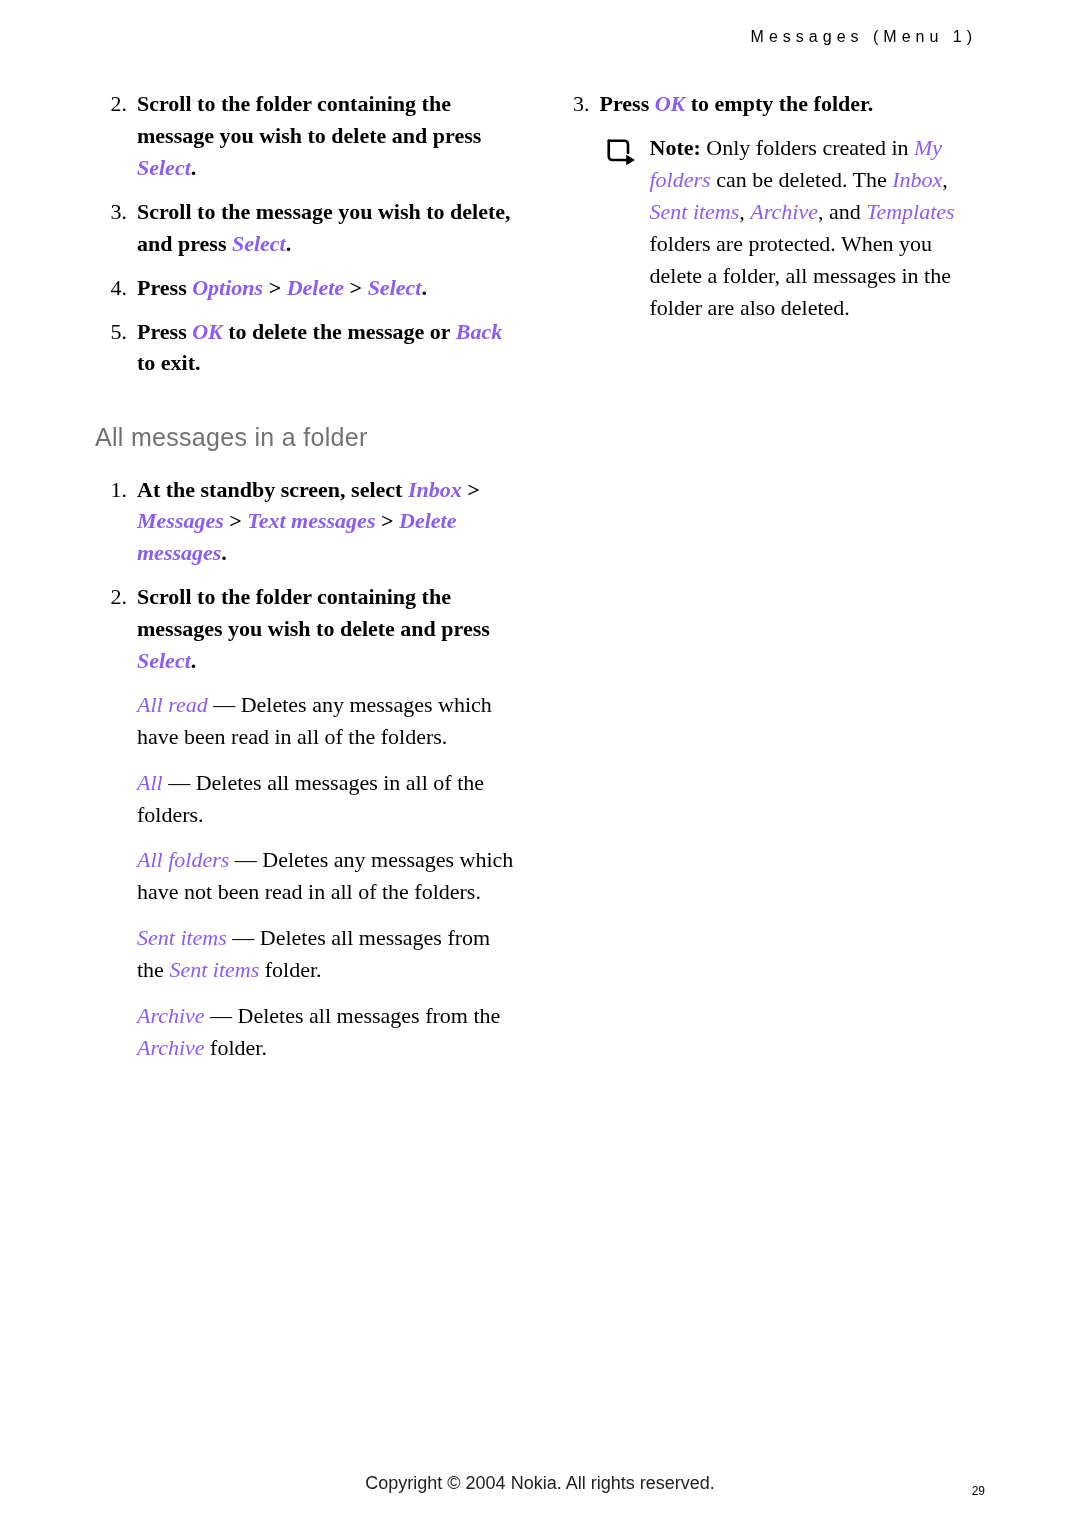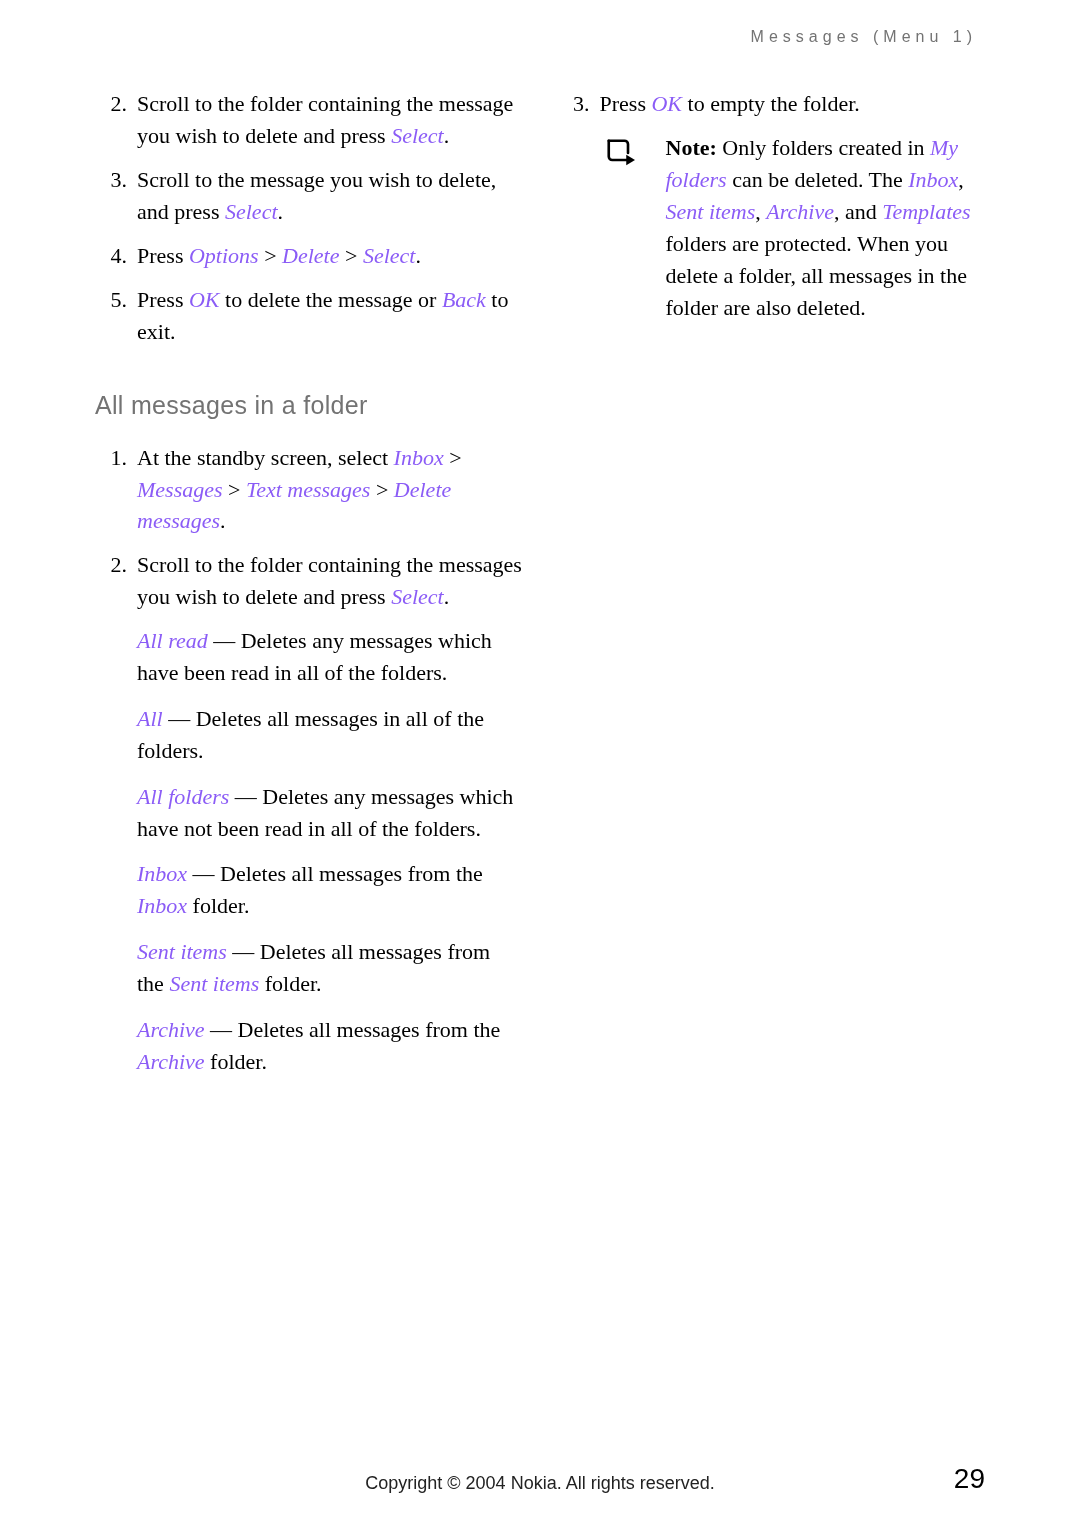--- a/index.html
+++ b/index.html
@@ -16,21 +16,21 @@
     height: 1530px;
     position: relative;
     box-sizing: border-box;
     padding: 25px 95px 0 95px;
   }
   .header {
     text-align: right;
     font-family: Verdana, Geneva, sans-serif;
     letter-spacing: 5px;
     font-size: 16px;
-    color: #737373;
+    color: #000000;
     margin-bottom: 40px;
     padding-right: 8px;
   }
   .columns {
     display: flex;
     gap: 35px;
   }
   .col {
     width: 50%;
   }
@@ -44,20 +44,21 @@
     margin-bottom: 12px;
   }
   li.num .n {
     width: 32px;
     flex-shrink: 0;
     text-align: right;
     padding-right: 10px;
   }
   li.num .t {
     flex: 1;
+    font-weight: bold;
   }
   .sub {
     margin-left: 42px;
     margin-bottom: 14px;
   }
   .gi { 
     color: #8b5cf6;
     font-style: italic;
   }
   h2.section {
@@ -65,21 +66,20 @@
     font-family: Verdana, Geneva, sans-serif;
     font-weight: normal;
     font-size: 25px;
     margin: 40px 0 18px 0;
     letter-spacing: 0.3px;
   }
   .note-row {
     display: flex;
     margin-top: 8px;
     margin-left: 42px;
-    gap: 16px;
   }
   .note-icon {
     width: 50px;
     flex-shrink: 0;
   }
   .note-text {
     flex: 1;
   }
   .note-icon svg {
     width: 42px;
@@ -93,21 +93,21 @@
     text-align: center;
     font-family: Verdana, Geneva, sans-serif;
     font-size: 18px;
     color: #222;
   }
   .pagenum {
     position: absolute;
     bottom: 30px;
     right: 95px;
     font-family: Verdana, Geneva, sans-serif;
-    font-size: 28px;
+    font-size: 12px;
     color: #000;
   }
   b { font-weight: bold; }
 </style>
 </head>
 <body>
 
 <div class="page">
   <div class="header">Messages (Menu 1)</div>
 
@@ -139,21 +139,20 @@
           </li>
           <li class="num">
             <div class="n">2.</div>
             <div class="t">Scroll to the folder containing the messages you wish to delete and press <span class="gi">Select</span>.</div>
           </li>
         </ol>
       <div id="left-subs">
           <div class="sub"><span class="gi">All read</span> — Deletes any messages which have been read in all of the folders.</div>
           <div class="sub"><span class="gi">All</span> — Deletes all messages in all of the folders.</div>
           <div class="sub"><span class="gi">All folders</span> — Deletes any messages which have not been read in all of the folders.</div>
-          <div class="sub"><span class="gi">Inbox</span> — Deletes all messages from the <span class="gi">Inbox</span> folder.</div>
           <div class="sub"><span class="gi">Sent items</span> — Deletes all messages from the <span class="gi">Sent items</span> folder.</div>
           <div class="sub"><span class="gi">Archive</span> — Deletes all messages from the <span class="gi">Archive</span> folder.</div>
         </div>
     </div>
 
     <div class="col">
       <ol id="right-list">
           <li class="num">
             <div class="n">3.</div>
             <div class="t">Press <span class="gi">OK</span> to empty the folder.</div>

